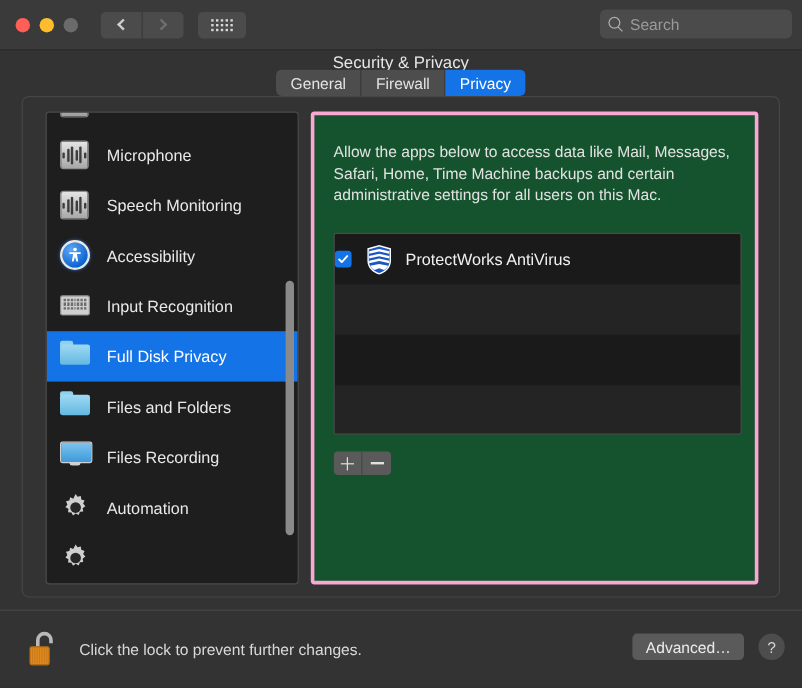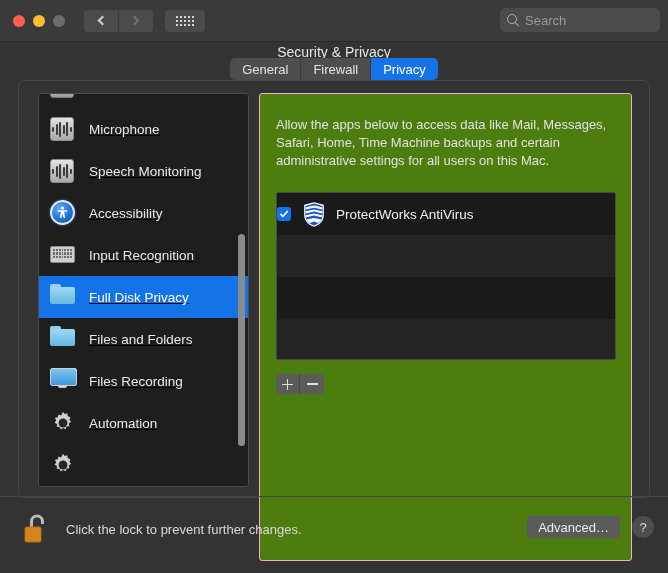--- a/index.html
+++ b/index.html
@@ -88,21 +88,21 @@
   }
 
   
   .sidebar {
     position: absolute; left: 19px; top: 12px; width: 211px; height: 394px;
     background: #1e1e1e; border: 1px solid #4a4a4a; border-radius: 3px;
     overflow: hidden;
   }
   .side-scroll { position: absolute; left: 0; top: -28px; width: 211px; }
   .side-item {
-    height: 42px; display: flex; align-items: center; padding-left: 11px; text-decoration: underline;
+    height: 42px; display: flex; align-items: center; padding-left: 11px;
   }
   .side-item.selected { background: #1473e6; }
   .side-label { font-size: 13.5px; color: #e9e9e9; margin-left: 13px; }
   .side-item.selected .side-label { color: #ffffff; }
 
   
   .ico { width: 26px; height: 26px; flex: 0 0 auto; position: relative; }
 
   .ico-camera {
     width: 24px; height: 22px; border-radius: 3px; margin-top: 2px;
@@ -174,22 +174,22 @@
   
   .side-track {
     position: absolute; right: 3px; top: 140px; width: 7px; height: 212px;
   }
   .side-thumb {
     width: 7px; height: 100%; background: #8a8a8a; border-radius: 4px;
   }
 
   
   .rightpane {
-    position: absolute; left: 240px; top: 12px; width: 373px; height: 468px;
-    background: #4d7c0f; border: 1px solid #f9a8d4; border-radius: 3px;
+    position: absolute; left: 240px; top: 12px; width: 373px; height: 394px;
+    background: #14532d; border: 3px solid #f9a8d4; border-radius: 3px;
   }
   .desc {
     position: absolute; left: 16px; top: 22px; width: 340px;
     font-size: 13px; color: #e2e2e2; line-height: 18px;
   }
 
   .applist {
     position: absolute; left: 16px; top: 98px; width: 340px; height: 168px;
     background: #1a1a1a; border: 1px solid #4a4a4a; border-radius: 2px;
     overflow: hidden;
@@ -217,21 +217,21 @@
   .plus { position: relative; width: 11px; height: 11px; }
   .plus::before, .plus::after {
     content: ""; position: absolute; background: #e0e0e0;
   }
   .plus::before { left: 0; top: 5px; width: 11px; height: 1.5px; }
   .plus::after { left: 4.75px; top: 0; width: 1.5px; height: 11px; }
   .minus { width: 11px; height: 1.5px; background: #e0e0e0; }
 
   
   .bottom {
-    position: absolute; left: 0; top: 496px; width: 668px; height: 65px;
+    position: absolute; left: 0; top: 508px; width: 668px; height: 65px;
     border-top: 1px solid #464646;
     display: flex; align-items: center;
   }
   .lock { margin-left: 22px; width: 30px; height: 36px; position: relative; flex: 0 0 auto; }
   .lock-note { font-size: 13px; color: #d9d9d9; margin-left: 14px; }
   .advanced {
     position: absolute; right: 48px; top: 19px;
     height: 22px; padding: 0 11px; background: #5a5a5a; border-radius: 4px;
     color: #ececec; font-size: 13px; display: flex; align-items: center;
   }

